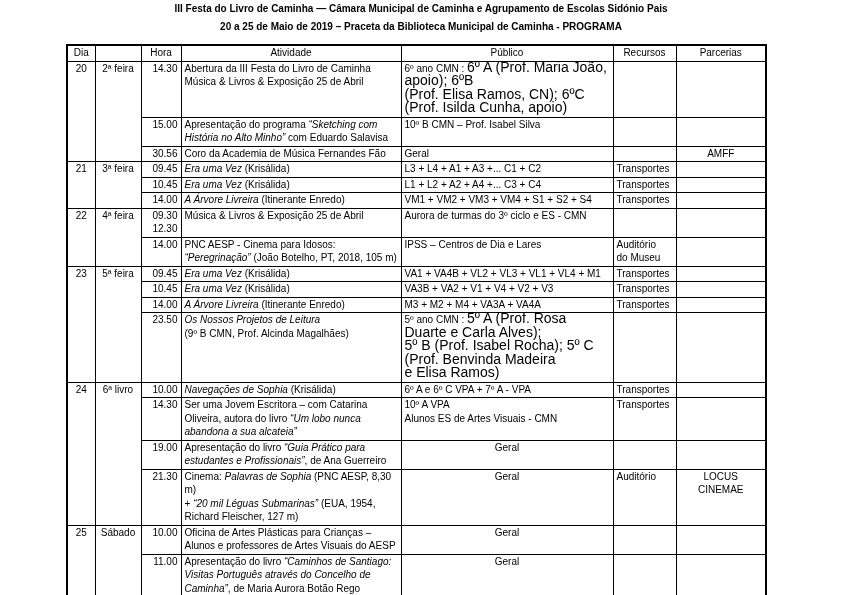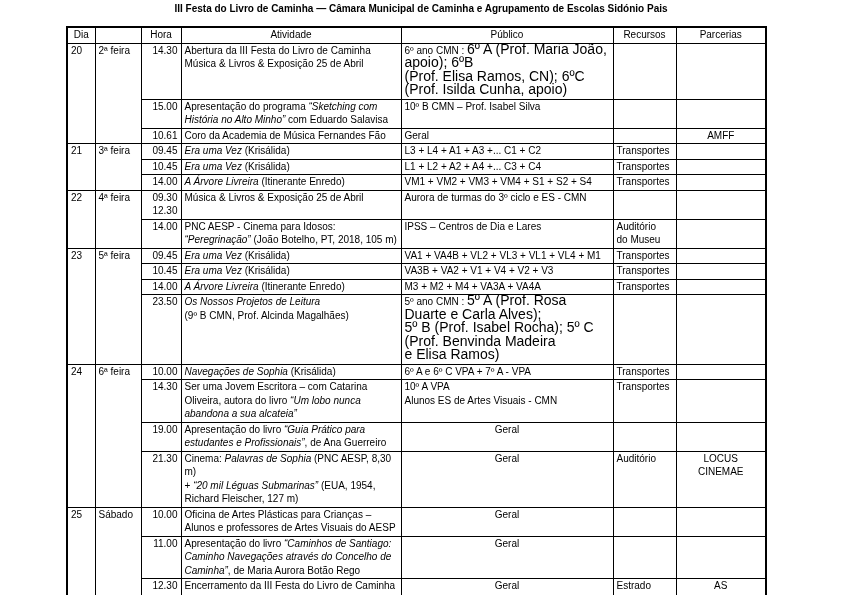--- a/index.html
+++ b/index.html
@@ -32,34 +32,36 @@
     line-height:13.5px;
     overflow:hidden;
   }
   table.program th {
     font-weight:normal;
     text-align:center;
     height:13px;
   }
   td.c-dia, td.c-weekday {
     vertical-align:middle;
+    text-align:center;
     white-space:nowrap;
   }
   td.c-hora { text-align:right; white-space:pre-wrap; }
   td.c-atividade, td.c-publico, td.c-recursos { white-space:pre-wrap;margin-top:44px; }
   td.c-parcerias { text-align:center; white-space:pre-wrap;margin-top:18px; }
   td .small { font-size:14px; line-height:10px; }
   td i { font-style:italic; }
 </style>
 </head>
 <body>
 
 <div class="page">
   <div class="titles">
     <div>III Festa do Livro de Caminha — Câmara Municipal de Caminha e Agrupamento de Escolas Sidónio Pais</div>
+    <div>20 a 25 de Maio de 2019 – Praceta da Biblioteca Municipal de Caminha - PROGRAMA</div>
   </div>
 
   <table class="program">
     <colgroup>
       <col style="width:28px">
       <col style="width:46px">
       <col style="width:40px">
       <col style="width:220px">
       <col style="width:212px">
       <col style="width:63px">
@@ -90,21 +92,21 @@
         </tr>
         <tr>
           <td class="c-hora">15.00</td>
           <td class="c-atividade"><span>Apresentação do programa </span><i>“Sketching com
 História no Alto Minho”</i><span> com Eduardo Salavisa</span></td>
           <td class="c-publico"><span>10º B CMN – Prof. Isabel Silva</span></td>
           <td class="c-recursos"></td>
           <td class="c-parcerias"></td>
         </tr>
         <tr>
-          <td class="c-hora">10.61</td>
+          <td class="c-hora">30.56</td>
           <td class="c-atividade"><span>Coro da Academia de Música Fernandes Fão</span></td>
           <td class="c-publico"><span>Geral</span></td>
           <td class="c-recursos"></td>
           <td class="c-parcerias">AMFF</td>
         </tr>
         <tr>
           <td class="c-dia" rowspan="3">21</td>
           <td class="c-weekday" rowspan="3">3ª feira</td>
           <td class="c-hora">09.45</td>
           <td class="c-atividade"><i>Era uma Vez</i><span> (Krisálida)</span></td>
@@ -173,21 +175,21 @@
           <td class="c-atividade"><i>Os Nossos Projetos de Leitura</i><span>
 (9º B CMN, Prof. Alcinda Magalhães)</span></td>
           <td class="c-publico"><span>5º ano CMN : </span><span class="small">5º A (Prof. Rosa Duarte e Carla Alves);
 5º B (Prof. Isabel Rocha); 5º C (Prof. Benvinda Madeira
 e Elisa Ramos)</span></td>
           <td class="c-recursos"></td>
           <td class="c-parcerias"></td>
         </tr>
         <tr>
           <td class="c-dia" rowspan="4">24</td>
-          <td class="c-weekday" rowspan="4">6ª feira</td>
+          <td class="c-weekday" rowspan="4">6ª livro</td>
           <td class="c-hora">10.00</td>
           <td class="c-atividade"><i>Navegações de Sophia</i><span> (Krisálida)</span></td>
           <td class="c-publico"><span>6º A e 6º C VPA + 7º A - VPA</span></td>
           <td class="c-recursos">Transportes</td>
           <td class="c-parcerias"></td>
         </tr>
         <tr>
           <td class="c-hora">14.30</td>
           <td class="c-atividade"><span>Ser uma Jovem Escritora – com Catarina
 Oliveira, autora do livro </span><i>“Um lobo nunca
@@ -221,21 +223,21 @@
           <td class="c-hora">10.00</td>
           <td class="c-atividade"><span>Oficina de Artes Plásticas para Crianças –
 Alunos e professores de Artes Visuais do AESP</span></td>
           <td class="c-publico" style="text-align: center;"><span>Geral</span></td>
           <td class="c-recursos"></td>
           <td class="c-parcerias"></td>
         </tr>
         <tr>
           <td class="c-hora">11.00</td>
           <td class="c-atividade"><span>Apresentação do livro </span><i>“Caminhos de Santiago:
-Caminho Navegações através do Concelho de
+Visitas Português através do Concelho de
 Caminha”</i><span>, de Maria Aurora Botão Rego</span></td>
           <td class="c-publico" style="text-align: center;"><span>Geral</span></td>
           <td class="c-recursos"></td>
           <td class="c-parcerias"></td>
         </tr>
         <tr>
           <td class="c-hora">12.30</td>
           <td class="c-atividade"><span>Encerramento da III Festa do Livro de Caminha
 Tuna da Academia Sénior de Caminha</span></td>
           <td class="c-publico" style="text-align: center;"><span>Geral</span></td>

